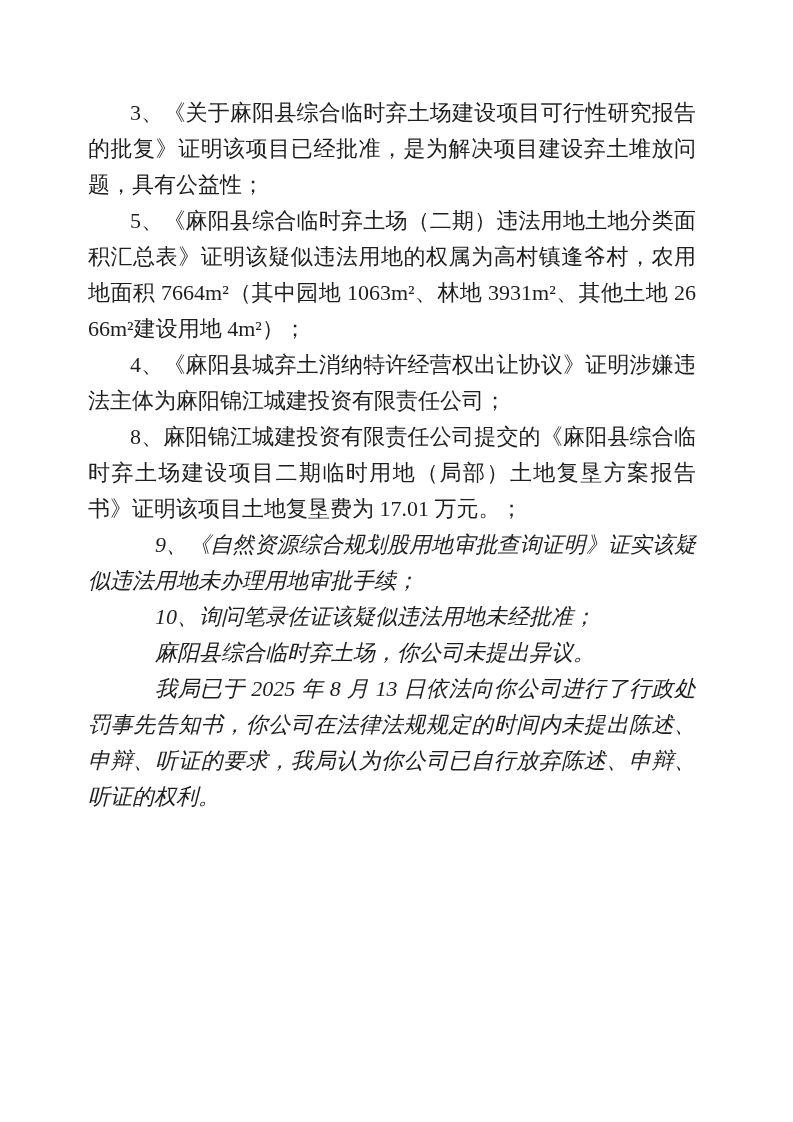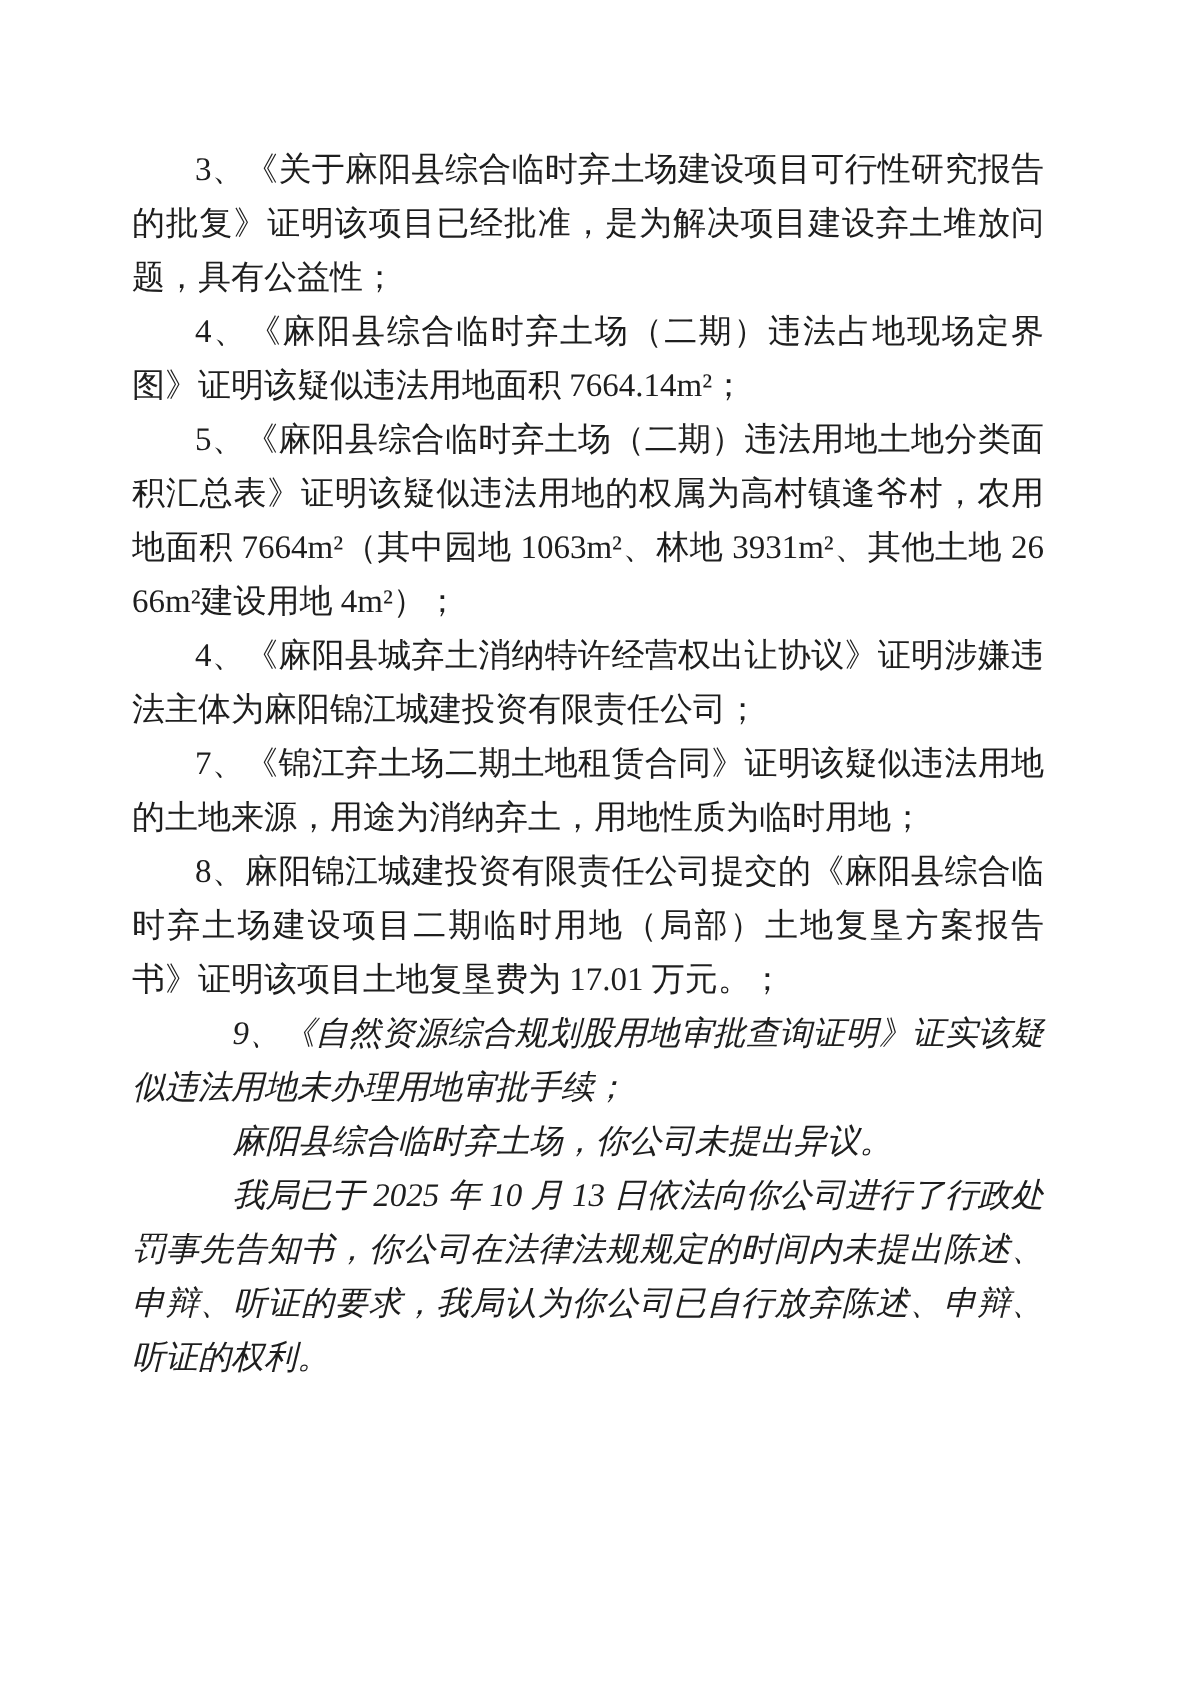--- a/index.html
+++ b/index.html
@@ -38,22 +38,21 @@
   .indent-a { text-indent: 42px; }
   
   .indent-b { text-indent: 67px; font-style: italic; }
 </style>
 </head>
 <body>
 
 <div class="page">
   <div class="content">
     <p class="para indent-a">3、《关于麻阳县综合临时弃土场建设项目可行性研究报告的批复》证明该项目已经批准，是为解决项目建设弃土堆放问题，具有公益性；</p>
-    <p class="para indent-a">4、《麻阳县综合临时弃土场（二期）违法占地现场定界图》证明该疑似违法用地面积 7664.14m²；</p>
     <p class="para indent-a">5、《麻阳县综合临时弃土场（二期）违法用地土地分类面积汇总表》证明该疑似违法用地的权属为高村镇逢爷村，农用地面积 7664m²（其中园地 1063m²、林地 3931m²、其他土地 2666m²建设用地 4m²）；</p>
     <p class="para indent-a">4、《麻阳县城弃土消纳特许经营权出让协议》证明涉嫌违法主体为麻阳锦江城建投资有限责任公司；</p>
-    <p class="para indent-a">7、《锦江弃土场二期土地租赁合同》证明该疑似违法用地的土地来源，用途为消纳弃土，用地性质为临时用地；</p>
     <p class="para indent-a">8、麻阳锦江城建投资有限责任公司提交的《麻阳县综合临时弃土场建设项目二期临时用地（局部）土地复垦方案报告书》证明该项目土地复垦费为 17.01 万元。；</p>
     <p class="para indent-b">9、《自然资源综合规划股用地审批查询证明》证实该疑似违法用地未办理用地审批手续；</p>
+    <p class="para indent-b">10、询问笔录佐证该疑似违法用地未经批准；</p>
     <p class="para indent-b">麻阳县综合临时弃土场，你公司未提出异议。</p>
-    <p class="para indent-b">我局已于 2025 年 10 月 13 日依法向你公司进行了行政处罚事先告知书，你公司在法律法规规定的时间内未提出陈述、申辩、听证的要求，我局认为你公司已自行放弃陈述、申辩、听证的权利。</p>
+    <p class="para indent-b">我局已于 2025 年 8 月 13 日依法向你公司进行了行政处罚事先告知书，你公司在法律法规规定的时间内未提出陈述、申辩、听证的要求，我局认为你公司已自行放弃陈述、申辩、听证的权利。</p>
   </div>
 </div>
 
 </body></html>

